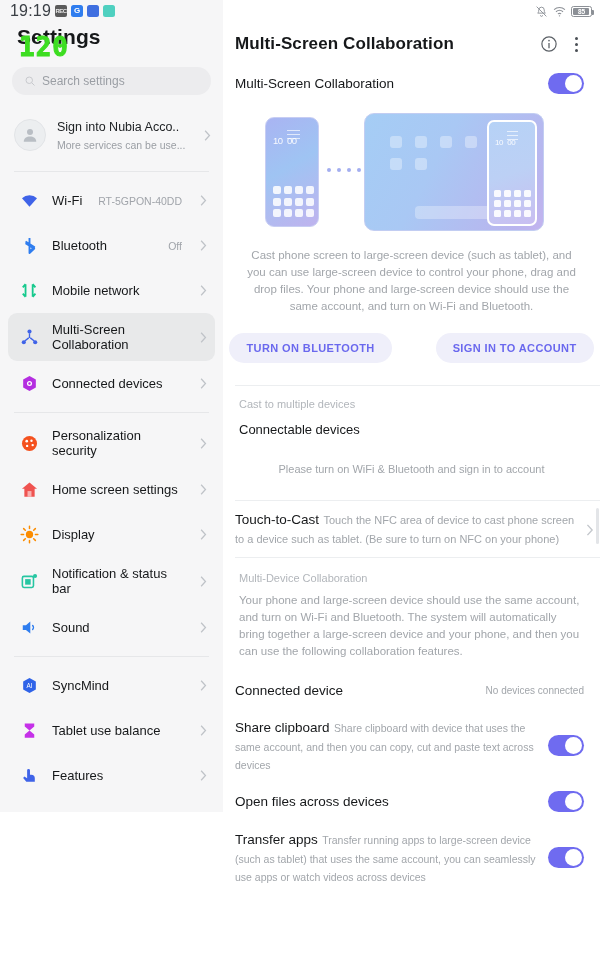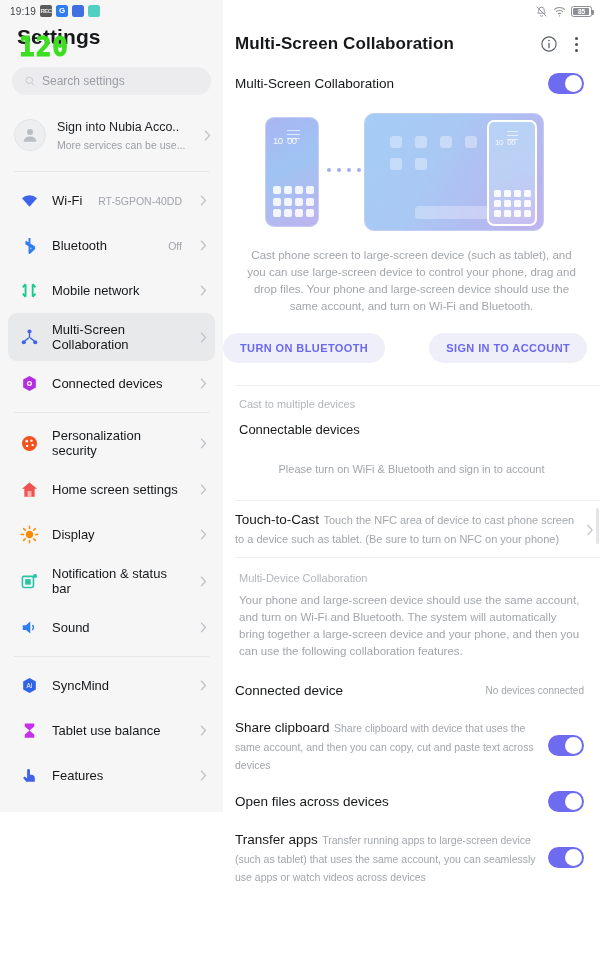--- a/index.html
+++ b/index.html
@@ -11,21 +11,21 @@
   }
   .screen { position: relative; width: 600px; height: 960px; display: flex; }
 
   
   .statusbar {
     position: absolute; top: 0; left: 0; width: 600px; height: 22px;
     display: flex; align-items: center; justify-content: space-between;
     padding: 0 8px 0 10px; z-index: 40; pointer-events: none;
   }
   .sb-left { display: flex; align-items: center; gap: 4px; }
-  .sb-time { font-size: 10px; color: #3a3f45; letter-spacing: .2px; }
+  .sb-time { font-size: 16px; color: #3a3f45; letter-spacing: .2px; }
   .sb-chip { width: 12px; height: 12px; border-radius: 2.5px; display: inline-block;
              font-size: 8px; line-height: 12px; text-align: center; color: #fff; font-weight: bold; }
   .chip-dark { background: #5b5b5b; border-radius: 2px; color: #e8e8e8; font-size: 6px; letter-spacing: -.5px;}
   .chip-g { background: #2f7def; }
   .chip-blue { background: #3f6fe0; }
   .chip-teal { background: #4fd0c0; }
   .sb-right { display: flex; align-items: center; gap: 5px; }
   .ic-mute, .ic-wifi { width: 13px; height: 13px; }
   .battery {
     width: 21px; height: 11px; border: 1.2px solid #8c9096; border-radius: 2.5px;
@@ -151,21 +151,21 @@
   .tb-phone .ph-clock .big { font-size: 8px; line-height: 8px; }
   .tb-phone .ph-lines { left: 18px; top: 9px; }
   .tb-phone .ph-lines i { width: 11px; }
   .grid-xs { position: absolute; left: 5px; bottom: 7px; display: grid; grid-template-columns: repeat(4, 7px); gap: 3px 3px; }
   .grid-xs i { width: 7px; height: 7px; background: #fff; opacity: .9; border-radius: 1.5px; }
 
   .desc {
     font-size: 11.5px; color: #a2a6ab; line-height: 17px; text-align: center;
     padding: 0 18px; margin-top: 4px;
   }
-  .btn-row { display: flex; gap: 44px; margin-top: 18px; }
+  .btn-row { display: flex; justify-content: center; gap: 44px; margin-top: 18px; }
   .pill {
     background: #efeffa; color: #6a68ee; font-size: 11px; font-weight: bold; letter-spacing: .4px;
     padding: 9px 17px; border-radius: 17px;
   }
 
   .section-label { font-size: 11px; color: #b2b6bb; padding: 0 16px; line-height: 16px; }
   .sub-head { font-size: 13px; color: #16181a; padding: 0 16px; line-height: 20px; }
   .hint { font-size: 11px; color: #a2a6ab; text-align: center; padding: 0 16px; line-height: 18px; }
   .main-divider { height: 1px; background: #eceef0; margin: 0 0 0 12px; }
 

